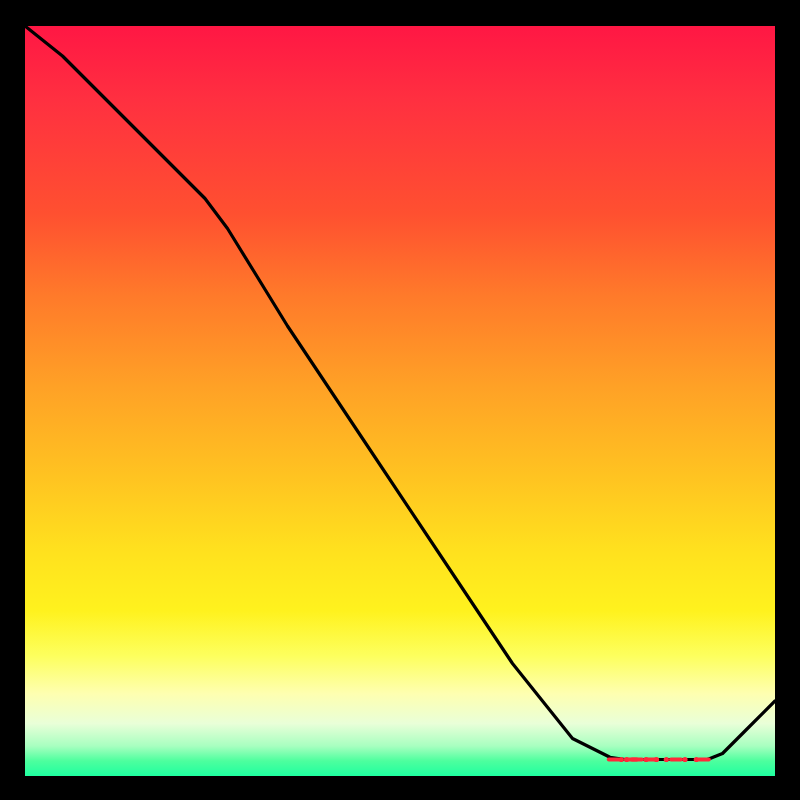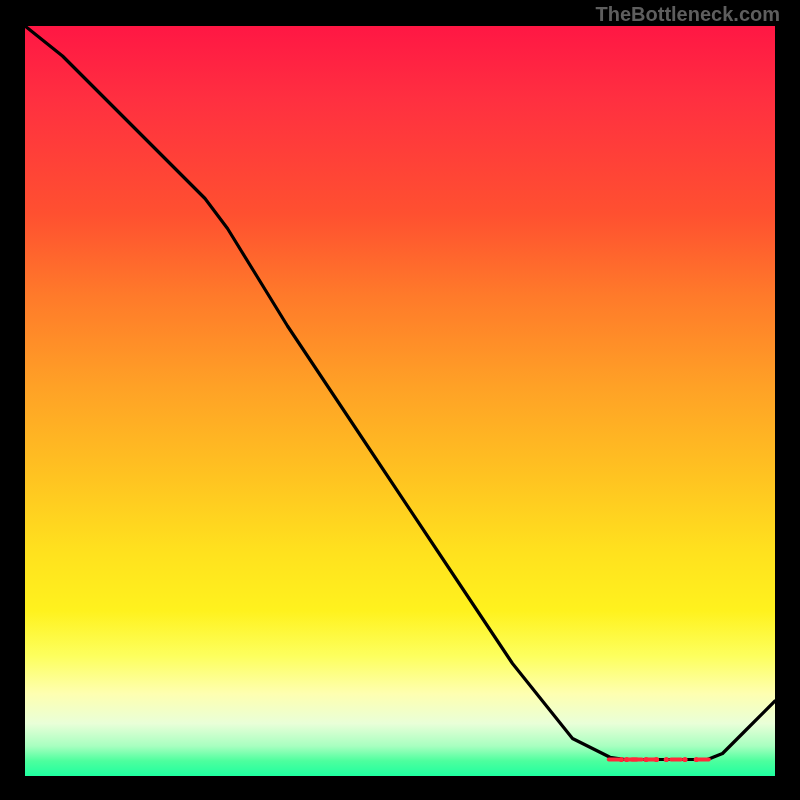--- a/index.html
+++ b/index.html
@@ -54,21 +54,20 @@
     left: 0;
     top: 0;
     width: 750px;
     height: 750px;
   }
 </style>
 </head>
 <body>
 
 <div class="wrapper">
-  <div class="attribution">TheBottleneck.com</div>
 
   <div class="plot-area">
     <svg class="overlay" viewBox="0 0 750 750" preserveAspectRatio="none">
       <path id="curve-path" fill="none" stroke="#000000" stroke-width="3.2" stroke-linejoin="round" stroke-linecap="round" d="M0.00 0.00 L37.50 30.00 L75.00 67.50 L112.50 105.00 L150.00 142.50 L180.00 172.50 L202.50 202.50 L262.50 300.00 L337.50 412.50 L412.50 525.00 L487.50 637.50 L547.50 712.50 L585.00 731.25 L600.00 733.50 L615.00 733.50 L630.00 733.50 L645.00 733.50 L660.00 733.50 L675.00 733.50 L682.50 733.50 L697.50 727.50 L720.00 705.00 L750.00 675.00"></path>
       <g id="markers-group">
           <line x1="583.8" x2="593.8" y1="733.5" y2="733.5" stroke="#ff2a3a" stroke-width="4" stroke-linecap="round"></line>
           <circle cx="596.3" cy="733.5" r="2.6" fill="#ff2a3a"></circle>
           <circle cx="601.5" cy="733.5" r="2.6" fill="#ff2a3a"></circle>
           <line x1="601.8" x2="611.8" y1="733.5" y2="733.5" stroke="#ff2a3a" stroke-width="4" stroke-linecap="round"></line>
           <line x1="607.0" x2="617.0" y1="733.5" y2="733.5" stroke="#ff2a3a" stroke-width="4" stroke-linecap="round"></line>

